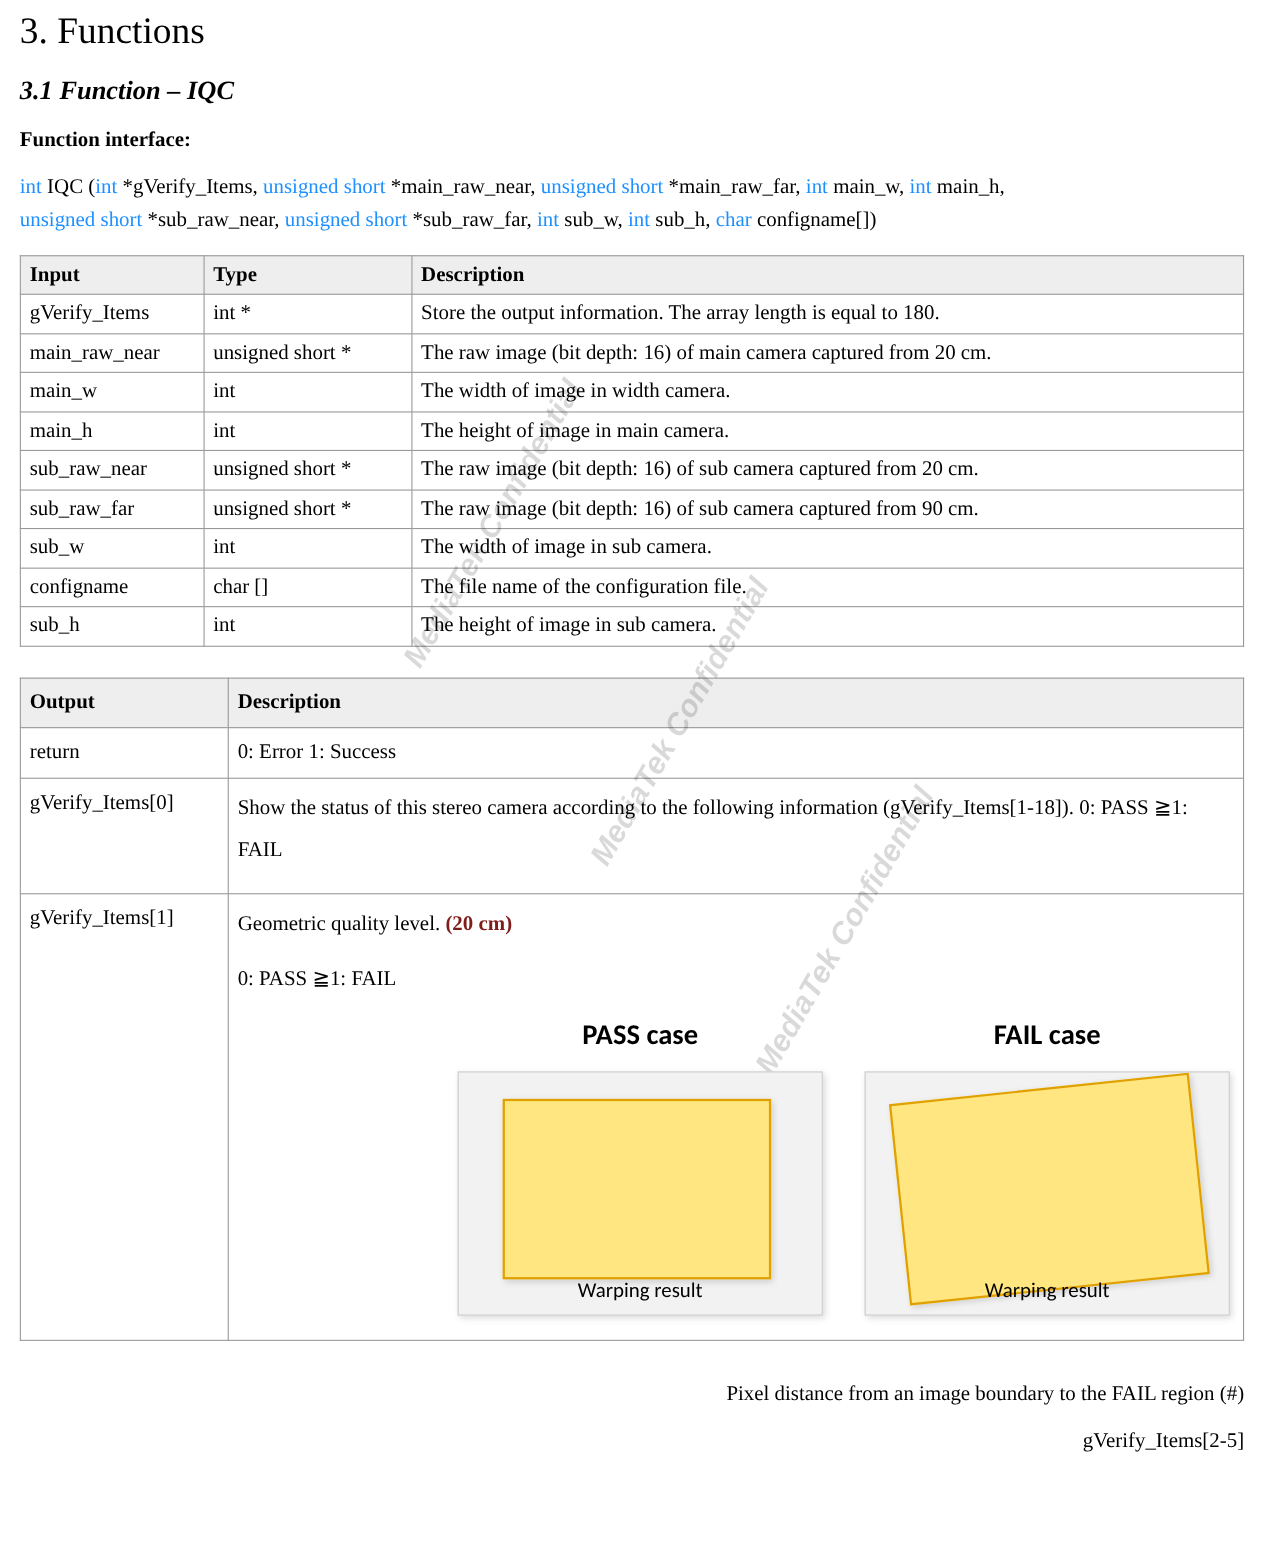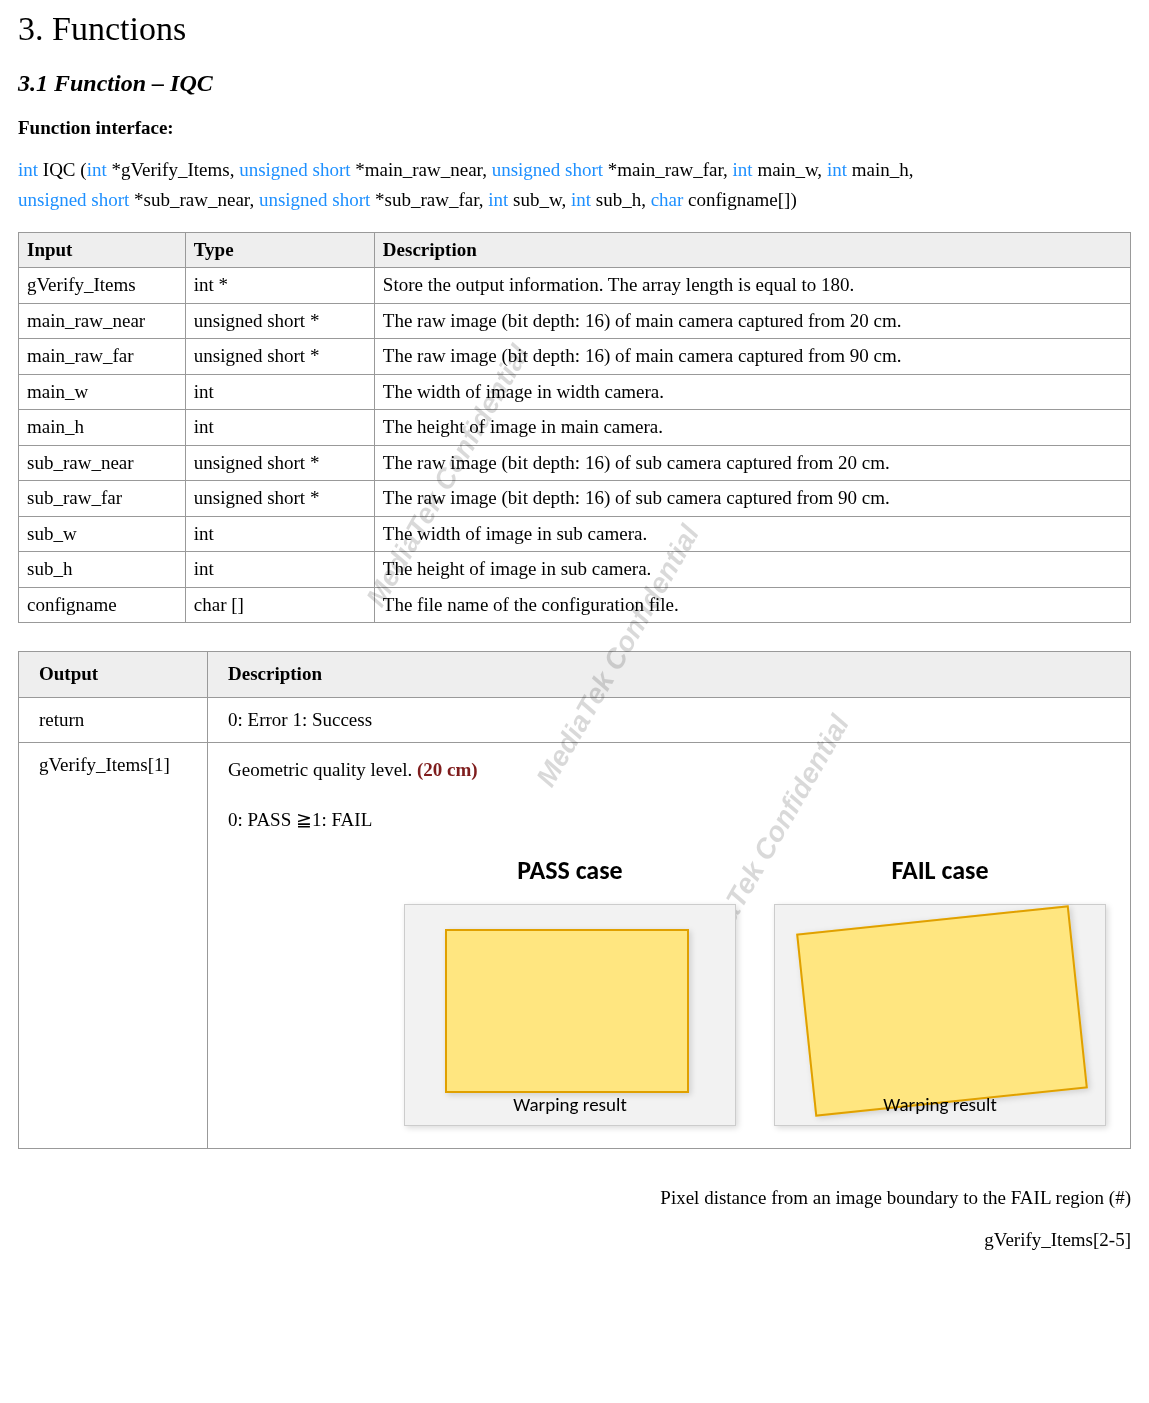--- a/index.html
+++ b/index.html
@@ -48,21 +48,21 @@
   }
   th {
     background: #eeeeee;
     font-weight: bold;
   }
   .t-input col.c1 { width: 15%; }
   .t-input col.c2 { width: 17%; }
   .t-input col.c3 { width: 68%; }
   .t-output col.c1 { width: 17%; }
   .t-output col.c2 { width: 83%; }
-  .t-output td, .t-output th { padding: 8px 20px; }
+  .t-output td, .t-output th { padding: 8px 8px; }
   .t-output td p { margin: 0 0 12px 0; line-height: 2.0; }
   .gray { color: #7f1d1d; font-weight: bold; }
   .diagrams {
     display: flex;
     gap: 30px;
     justify-content: flex-end;
     margin-left: 40px;
   }
   .diag-col { width: 340px; text-align: center; }
   .diag-title {
@@ -152,25 +152,20 @@
         <td>gVerify_Items</td>
         <td>int *</td>
         <td>Store the output information. The array length is equal to 180.</td>
       </tr>
       <tr>
         <td>main_raw_near</td>
         <td>unsigned short *</td>
         <td>The raw image (bit depth: 16) of main camera captured from 20 cm.</td>
       </tr>
       <tr>
-        <td>main_raw_far</td>
-        <td>unsigned short *</td>
-        <td>The raw image (bit depth: 16) of main camera captured from 90 cm.</td>
-      </tr>
-      <tr>
         <td>main_w</td>
         <td>int</td>
         <td>The width of image in width camera.</td>
       </tr>
       <tr>
         <td>main_h</td>
         <td>int</td>
         <td>The height of image in main camera.</td>
       </tr>
       <tr>
@@ -182,47 +177,53 @@
         <td>sub_raw_far</td>
         <td>unsigned short *</td>
         <td>The raw image (bit depth: 16) of sub camera captured from 90 cm.</td>
       </tr>
       <tr>
         <td>sub_w</td>
         <td>int</td>
         <td>The width of image in sub camera.</td>
       </tr>
       <tr>
-        <td>sub_h</td>
-        <td>int</td>
-        <td>The height of image in sub camera.</td>
-      </tr>
-      <tr>
         <td>configname</td>
         <td>char  []</td>
         <td>The file name of the configuration file.</td>
+      </tr>
+      <tr>
+        <td>sub_h</td>
+        <td>int</td>
+        <td>The height of image in sub camera.</td>
       </tr>
     </tbody>
 </table>
 
 <table class="t-output">
   <colgroup>
       <col class="c1">
       <col class="c2">
     </colgroup>
   <thead>
     <tr>
       <th>Output</th>
       <th>Description</th>
     </tr>
   </thead>
   <tbody>
     <tr>
       <td>return</td>
       <td>0: Error  1: Success</td>
+    </tr>
+    <tr>
+      <td>gVerify_Items[0]</td>
+      <td>
+          <p>Show the status of this stereo camera according to the following information (gVerify_Items[1-18]). 0: PASS  ≧1: FAIL</p>
+        </td>
     </tr>
     <tr>
       <td>gVerify_Items[1]</td>
       <td>
         <p><span>Geometric quality level. </span><span class="gray">(20 cm)</span></p>
         <p>0: PASS  ≧1: FAIL</p>
         <div class="diagrams">
           <div class="diag-col">
             <div class="diag-title">PASS case</div>
             <div class="frame pass">

